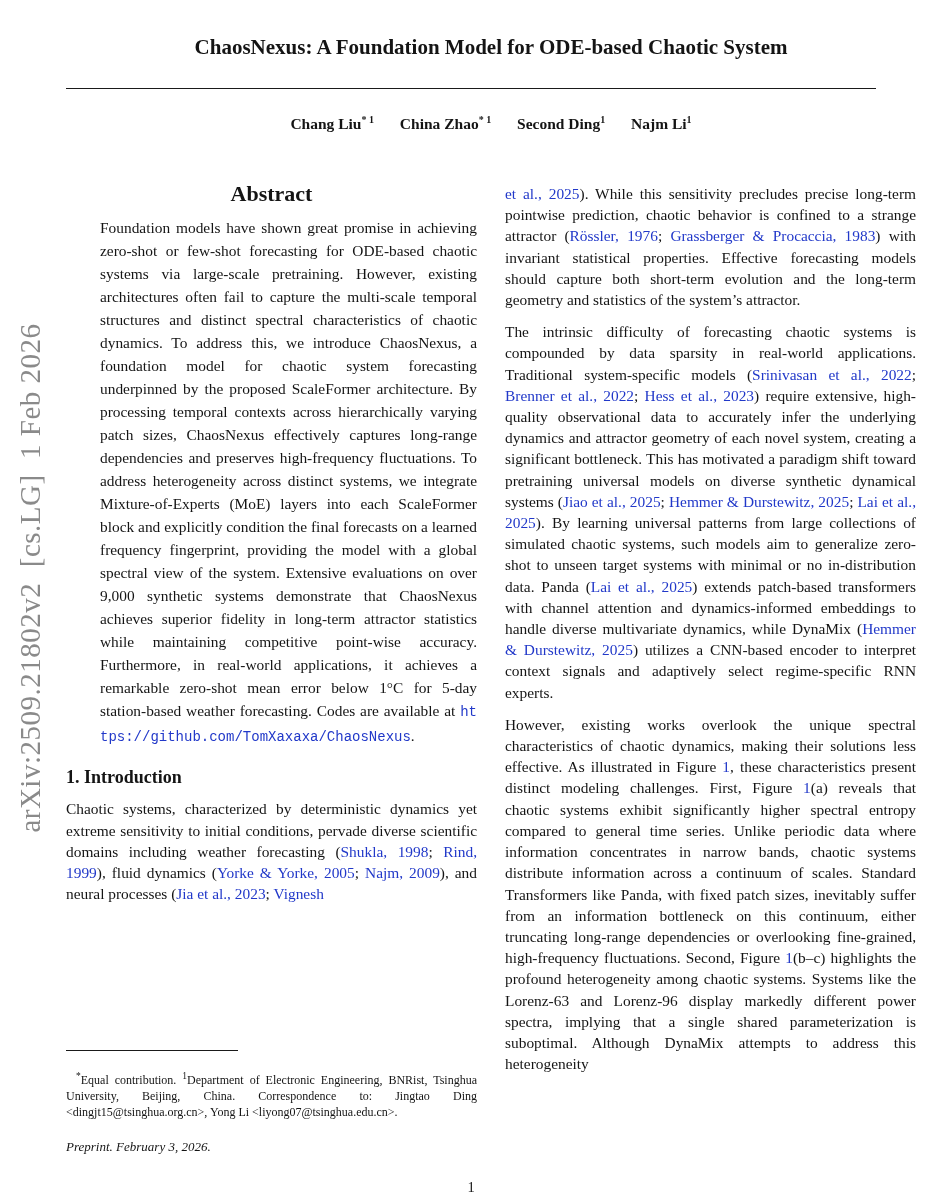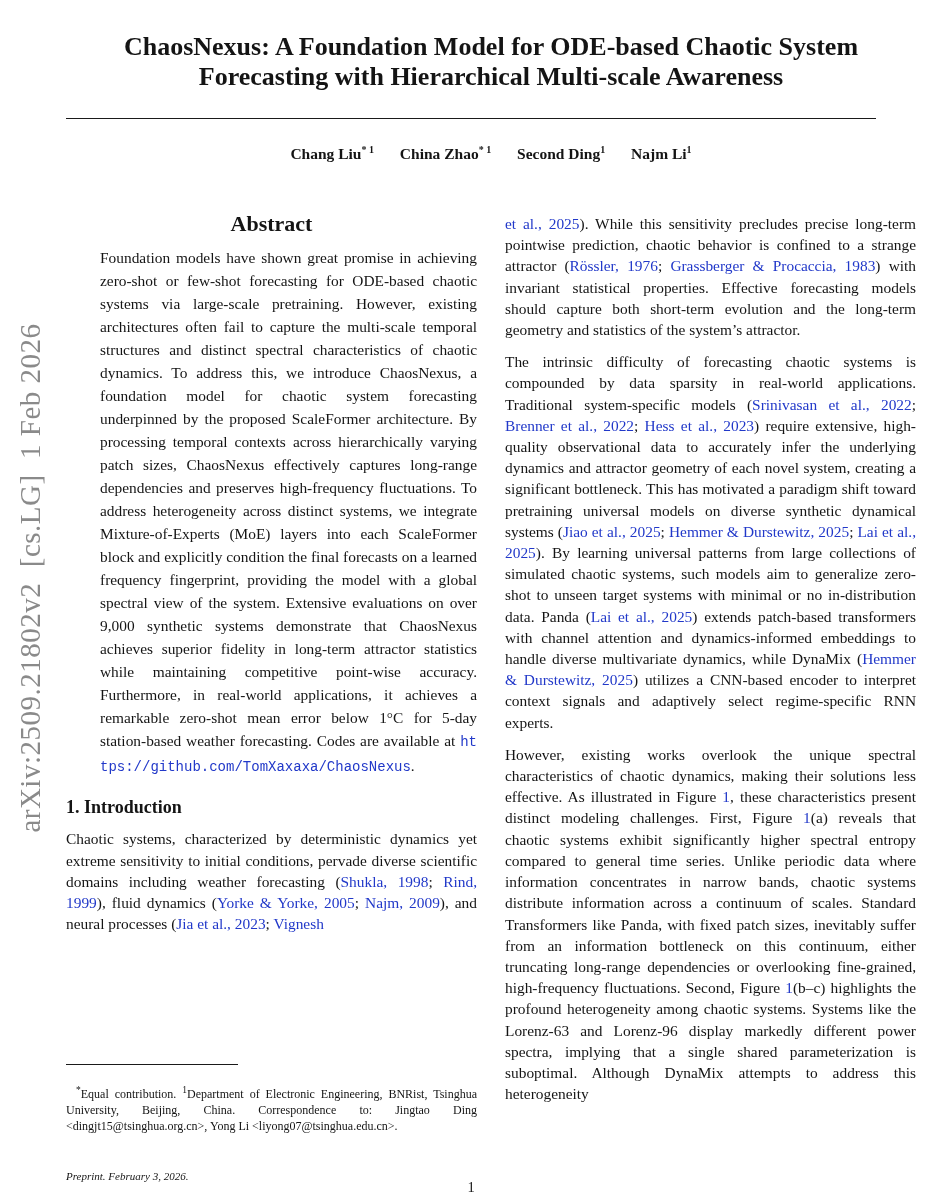--- a/index.html
+++ b/index.html
@@ -14,21 +14,21 @@
 
   .sidebar {
     position:absolute; left:30px; top:578px;
     transform:translate(-50%,-50%) rotate(-90deg);
     white-space:pre;
     font-size:29px;
     color:var(--sidebar, #8a8a8a);
     letter-spacing:0.5px;
   }
 
-  .title { text-align:center; font-weight:bold; font-size:26px; line-height:30px; margin-top:2px; }
+  .title { text-align:center; font-weight:bold; font-size:21px; line-height:30px; margin-top:2px; }
   .tline { display:block; }
 
   .title-rule { border:none; border-top:1.5px solid #1a1a1a; margin:26px 40px 0 0; }
 
   .authors { text-align:center; font-weight:bold; font-size:15.5px; margin-top:26px; }
   .author { margin:1px 11px; white-space:nowrap; }
   .authors sup { font-size:10px; }
 
   .columns { display:flex; gap:28px; margin-top:50px; height:974px; }
   .col { flex:1; text-align:justify; font-size:15.4px; line-height:21.2px; }
@@ -47,34 +47,33 @@
     font-size:14px;
     color:var(--url, #2138c9);
     word-break:break-all;
   }
   sup { font-size:10px; line-height:0; }
   .sup { font-size:9.5px; vertical-align:super; line-height:0; }
 
   .footnote-block { margin-top:auto; }
   .footnote-rule { border:none; border-top:1px solid #1a1a1a; width:172px; margin:0 0 8px 0; }
   .footnote { font-size:12px; line-height:16px; text-align:justify; text-indent:10px;margin-top:21px; }
-  .preprint { font-style:italic; font-size:11px; margin-top:32px; text-align:left; }
+  .preprint { font-style:italic; font-size:13px; margin-top:16px; text-align:left; }
 
   .page-number { position:absolute; bottom:4px; left:0; right:0; text-align:center; font-size:14.5px; color:#141414; }
 </style>
 </head>
 <body>
 
 <div class="page">
 
   <div class="sidebar">arXiv:2509.21802v2  [cs.LG]  1 Feb 2026</div>
 
   <h1 class="title">
     <span class="tline">ChaosNexus: A Foundation Model for ODE-based Chaotic System</span>
-    <span class="tline">Forecasting with Hierarchical Multi-scale Awareness</span>
   </h1>
 
   <hr class="title-rule">
 
   <div class="authors">
     <span class="author"><span>Chang Liu</span><sup>* 1</sup></span>
     <span class="author"><span>China Zhao</span><sup>* 1</sup></span>
     <span class="author"><span>Second Ding</span><sup>1</sup></span>
     <span class="author"><span>Najm Li</span><sup>1</sup></span>
   </div>

